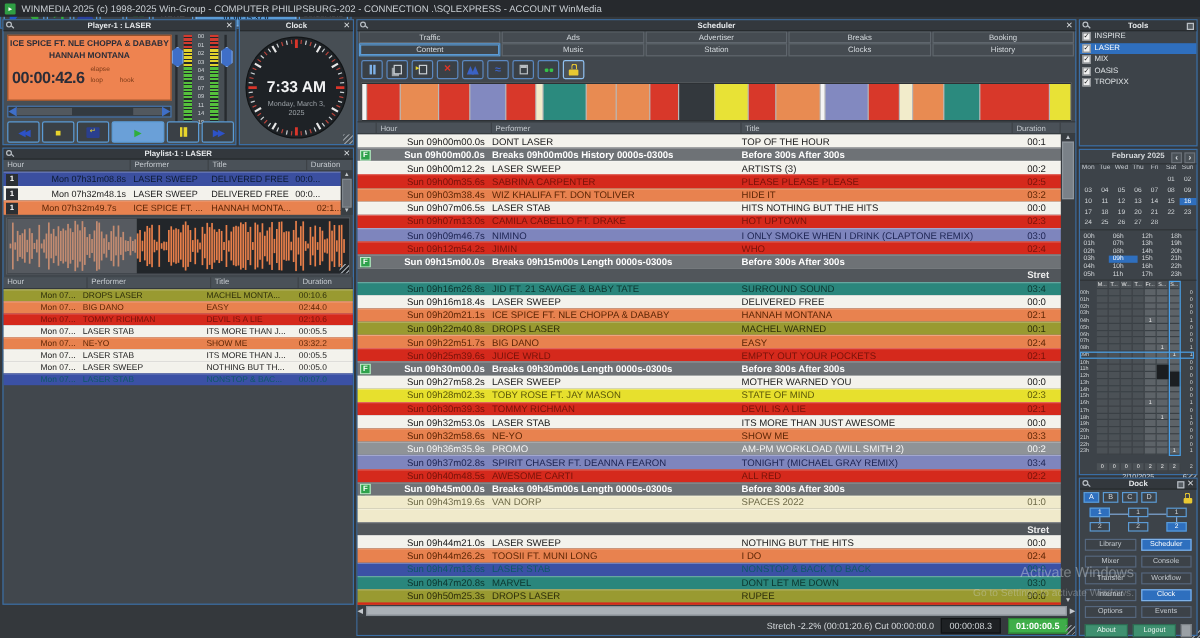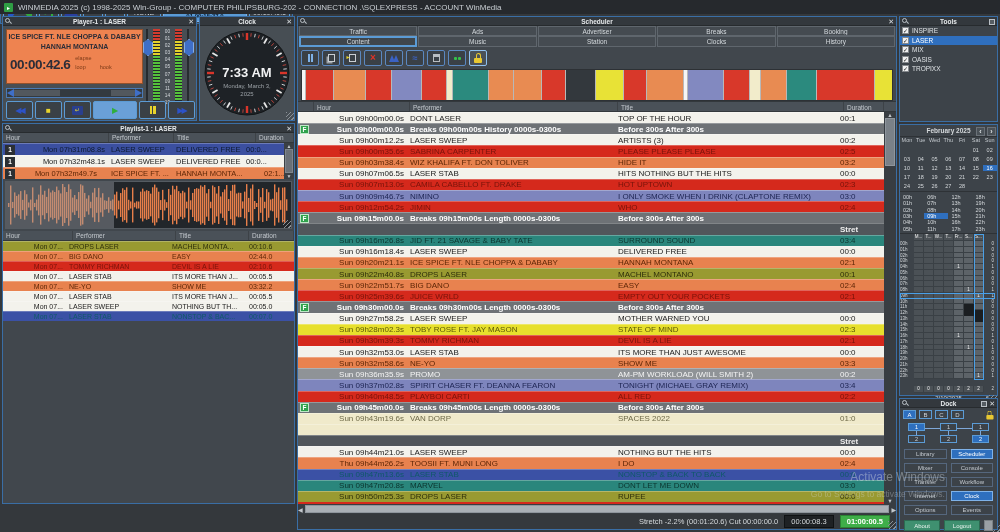--- a/index.html
+++ b/index.html
@@ -139,21 +139,21 @@
   #sched-head span { padding-left:3px; border-right:1px solid #3d4247; height:100%; line-height:11px; overflow:hidden; }
   #sched-body { display:flex; height:392px; }
   #sched-rows { flex:1; display:flex; flex-direction:column; overflow:visible; }
   .srow { flex:1; display:flex; align-items:center; font-size:8px; border-top:0.5px solid rgba(255,255,255,0.28);
     overflow:hidden; position:relative; }
   .srow span { white-space:nowrap; overflow:hidden; }
   .sc-ic { width:16px; flex:none; display:flex; align-items:center; padding-left:2px; }
   .sc-hour { width:96px; flex:none; text-align:right; padding-right:6px; }
   .sc-perf { width:208px; flex:none; }
   .sc-title { flex:1; }
-  .sc-dur { width:44px; flex:none; }
+  .sc-dur { width:28px; flex:none; }
   .fbadge { width:9px; height:9px; background:#2fa24c; border:1px solid #bfe8c8; color:#fff; font-size:6.5px; font-weight:bold;
     text-align:center; line-height:8px; }
   .bracket::after { content:''; position:absolute; left:3px; top:10px; width:6px; height:22px;
     border-left:3px solid #27a24c; border-bottom:3px solid #27a24c; z-index:5; }
   #sched-vscroll { width:12px; background:#383d42; display:flex; flex-direction:column; align-items:center; font-size:5.5px;
     color:#c4c9ce; }
   #sched-vthumb { width:10px; height:48px; background:#7a8188; border:1px solid #8f969d; }
   #sched-hscroll { height:10px; margin-top:0; background:#383d42; display:flex; align-items:center; font-size:6px; color:#c4c9ce; }
   #sched-hthumb { flex:1; height:8px; margin:0 2px; background:#aab0b6; border:1px solid #8f969d; }
   #sched-status { height:15px; display:flex; align-items:center; justify-content:flex-end; gap:6px; padding:0 6px;
@@ -852,21 +852,21 @@
             <span class="sc-ic"></span>
             <span class="sc-hour">Sun 09h20m21.1s</span>
             <span class="sc-perf">ICE SPICE FT. NLE CHOPPA &amp; DABABY</span>
             <span class="sc-title">HANNAH MONTANA</span>
             <span class="sc-dur">02:1</span>
           </div>
           <div class="srow rt-olive">
             <span class="sc-ic"></span>
             <span class="sc-hour">Sun 09h22m40.8s</span>
             <span class="sc-perf">DROPS LASER</span>
-            <span class="sc-title">MACHEL MONTANO</span>
+            <span class="sc-title">MACHEL WARNED</span>
             <span class="sc-dur">00:1</span>
           </div>
           <div class="srow rt-orange">
             <span class="sc-ic"></span>
             <span class="sc-hour">Sun 09h22m51.7s</span>
             <span class="sc-perf">BIG DANO</span>
             <span class="sc-title">EASY</span>
             <span class="sc-dur">02:4</span>
           </div>
           <div class="srow rt-red">
@@ -930,21 +930,21 @@
           <div class="srow rt-slate">
             <span class="sc-ic"></span>
             <span class="sc-hour">Sun 09h37m02.8s</span>
             <span class="sc-perf">SPIRIT CHASER FT. DEANNA FEARON</span>
             <span class="sc-title">TONIGHT (MICHAEL GRAY REMIX)</span>
             <span class="sc-dur">03:4</span>
           </div>
           <div class="srow rt-red">
             <span class="sc-ic"></span>
             <span class="sc-hour">Sun 09h40m48.5s</span>
-            <span class="sc-perf">PLAYBOI CARTI</span>
+            <span class="sc-perf">AWESOME CARTI</span>
             <span class="sc-title">ALL RED</span>
             <span class="sc-dur">02:2</span>
           </div>
           <div class="srow rt-break bracket">
             <span class="sc-ic">
               <span class="fbadge">F</span>
             </span>
             <span class="sc-hour">Sun 09h45m00.0s</span>
             <span class="sc-perf">Breaks 09h45m00s Length 0000s-0300s</span>
             <span class="sc-title">Before 300s After 300s</span>
@@ -973,21 +973,21 @@
           </div>
           <div class="srow rt-white">
             <span class="sc-ic"></span>
             <span class="sc-hour">Sun 09h44m21.0s</span>
             <span class="sc-perf">LASER SWEEP</span>
             <span class="sc-title">NOTHING BUT THE HITS</span>
             <span class="sc-dur">00:0</span>
           </div>
           <div class="srow rt-orange">
             <span class="sc-ic"></span>
-            <span class="sc-hour">Thu 09h44m26.2s</span>
+            <span class="sc-hour">Sun 09h44m26.2s</span>
             <span class="sc-perf">TOOSII FT. MUNI LONG</span>
             <span class="sc-title">I DO</span>
             <span class="sc-dur">02:4</span>
           </div>
           <div class="srow rt-blue">
             <span class="sc-ic"></span>
             <span class="sc-hour">Sun 09h47m13.6s</span>
             <span class="sc-perf">LASER STAB</span>
             <span class="sc-title">NONSTOP &amp; BACK TO BACK</span>
             <span class="sc-dur">00:0</span>

